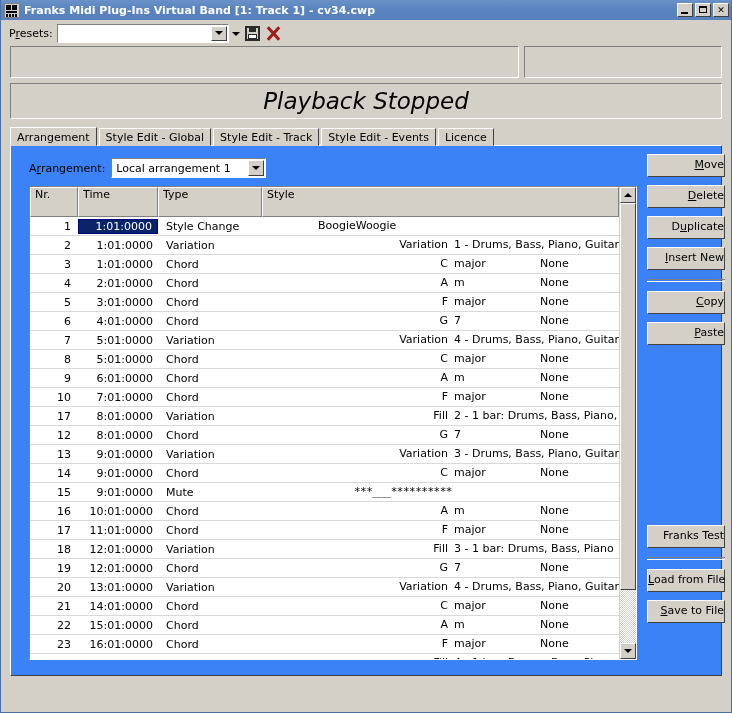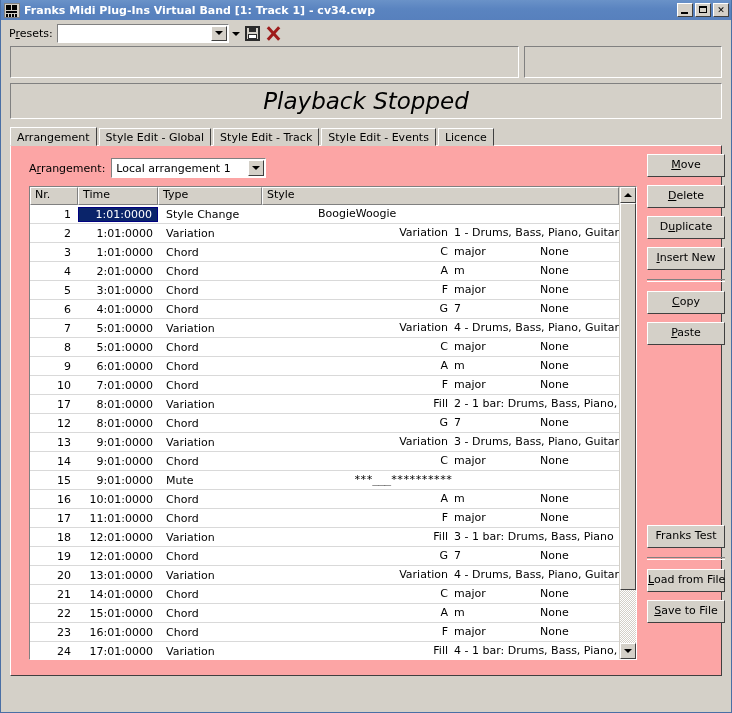--- a/index.html
+++ b/index.html
@@ -228,21 +228,21 @@
     padding-top: 3px;
     border-bottom-color: #d4d0c8;
     position: relative;
     z-index: 4;
   }
 
   
   #tabpage {
     margin: 0 9px 0 9px;
     height: 531px;
-    background: #fca5a5;
+    background: #3b82f6;
     border: 1px solid;
     border-color: #ffffff #404040 #404040 #ffffff;
     box-sizing: border-box;
     position: relative;
     margin-top: -1px;
   }
 
   #arrangement-row {
     position: absolute; left: 18px; top: 12px;
     display: flex; align-items: center;
@@ -272,21 +272,21 @@
     display: flex;
   }
   #grid-main {
     flex: 1 1 auto;
     display: flex;
     flex-direction: column;
     overflow: hidden;
   }
   #grid-header {
     display: flex;
-    height: 18px;
+    height: 30px;
     background: #d4d0c8;
     flex: 0 0 auto;
   }
   .hcell {
     background: #d4d0c8;
     border: 1px solid;
     border-color: #ffffff #808080 #808080 #ffffff;
     box-sizing: border-box;
     font-size: 11px;
     line-height: 14px;
@@ -394,21 +394,21 @@
   .pbtn {
     display: block;
     width: 78px; height: 23px;
     background: #d4d0c8;
     border: 1px solid;
     border-color: #ffffff #404040 #404040 #ffffff;
     box-sizing: border-box;
     font-family: "DejaVu Sans", "Liberation Sans", sans-serif;
     font-size: 11px;
     line-height: 19px;
-    text-align: center;
+    text-align: right;
     color: #000;
     cursor: default;
     padding: 0;
     white-space: nowrap;
   }
   .pbtn u { text-decoration: underline; }
   .gap-sm { height: 8px; }
   .sep {
     height: 1px;
     border-top: 1px solid #808080;

